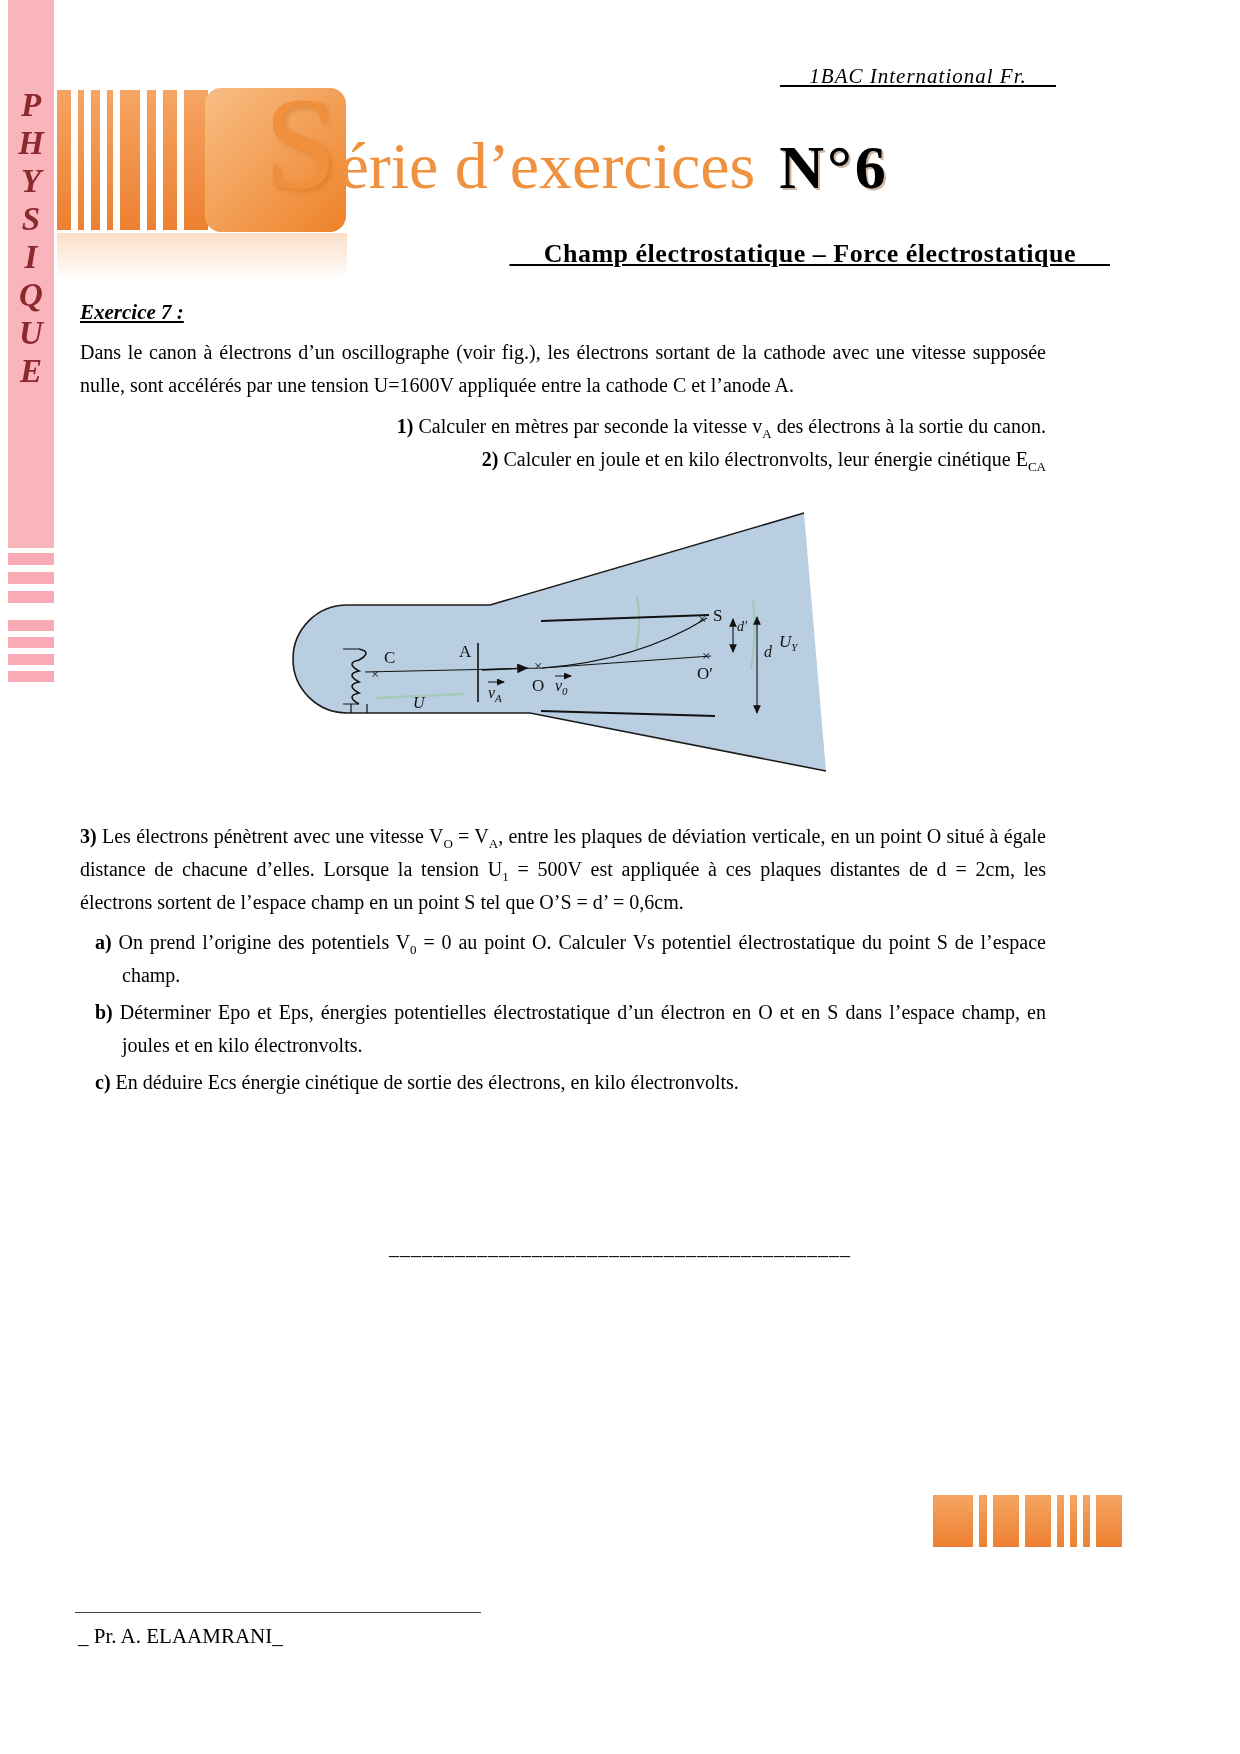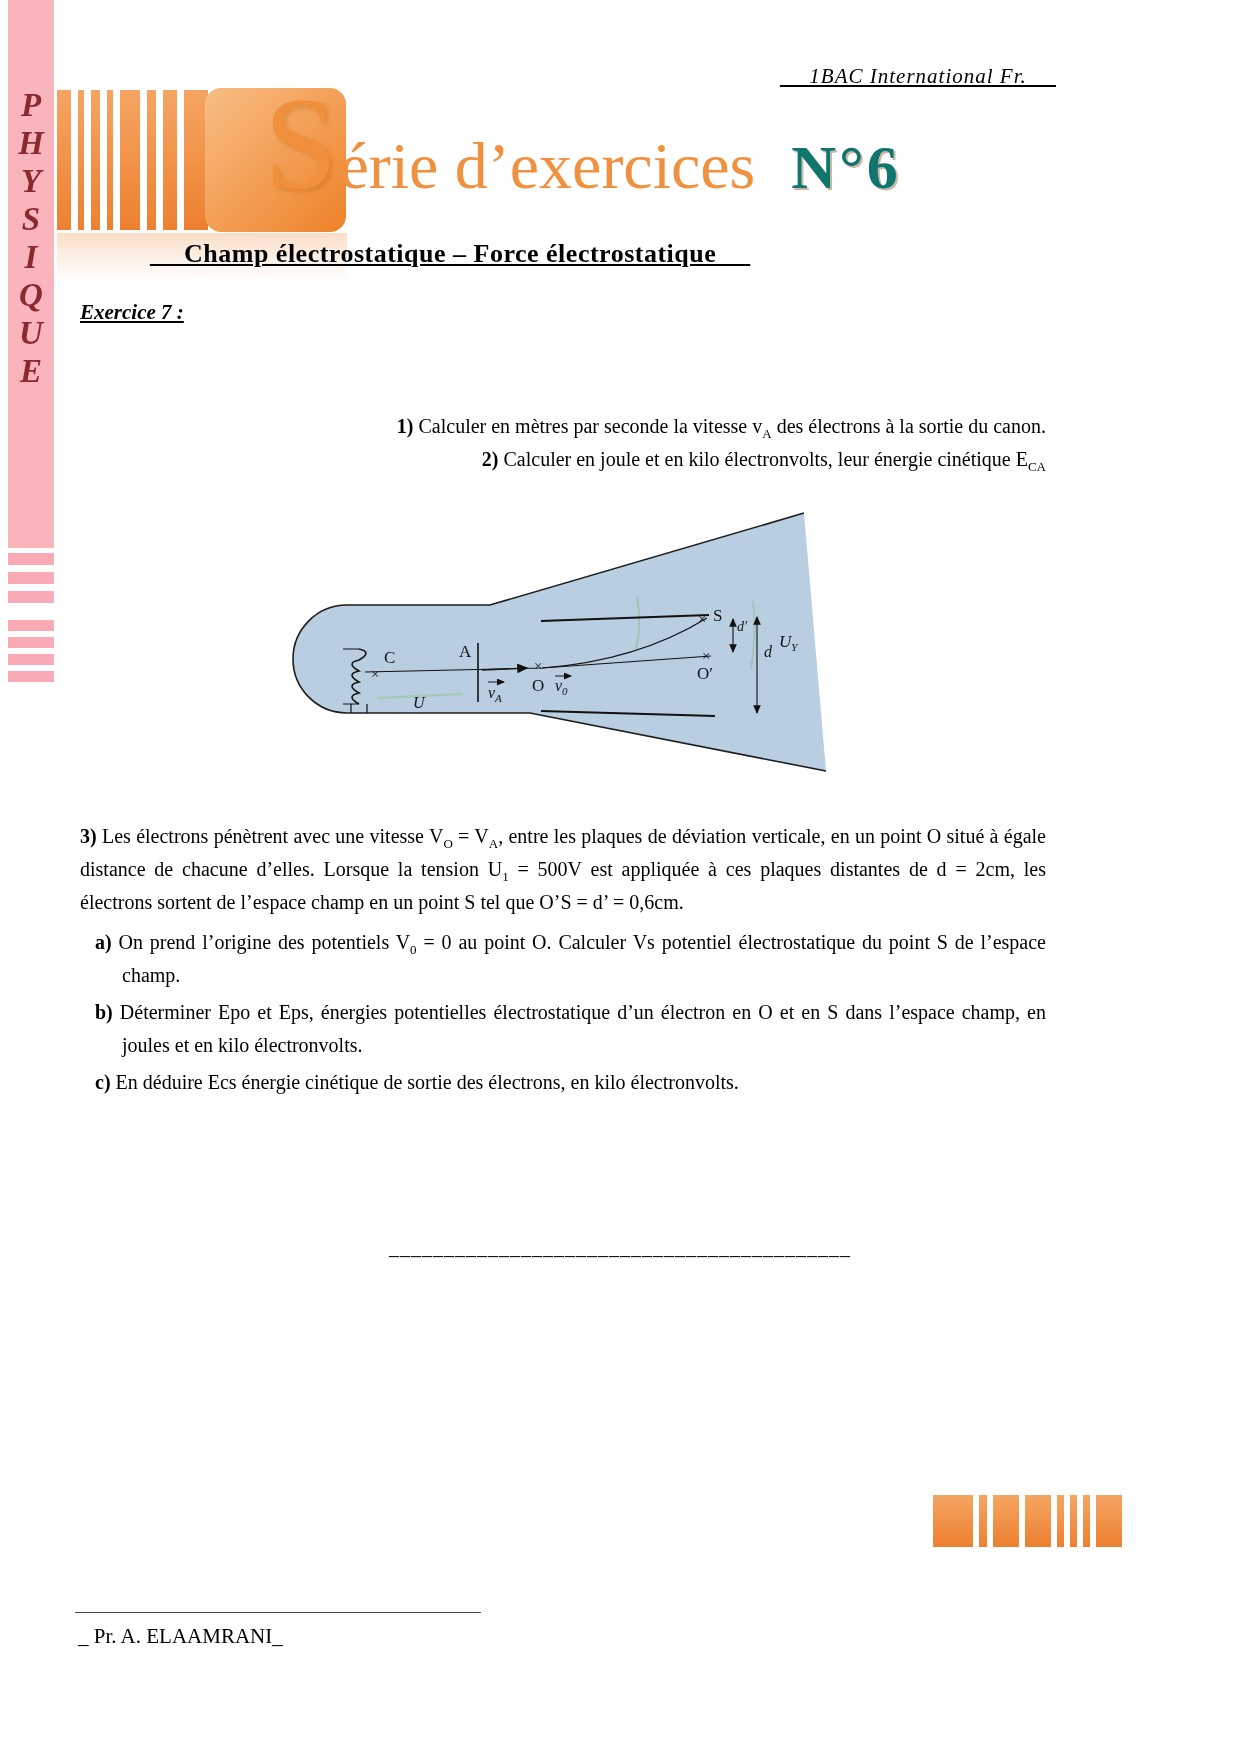--- a/index.html
+++ b/index.html
@@ -17,22 +17,22 @@
   .bars { position: absolute; left: 57px; top: 90px; height: 140px; display: flex; align-items: stretch; }
   .bar { background: linear-gradient(180deg, #f5a563, #ed8030); margin-right: 7px; }
   .logo-square { position: absolute; left: 205px; top: 88px; width: 141px; height: 144px; border-radius: 16px; background: linear-gradient(135deg, #f8bd85, #ee8228); }
   .logo-reflect { position: absolute; left: 57px; top: 233px; width: 290px; height: 48px; border-radius: 0 0 10px 10px; background: linear-gradient(180deg, rgba(240,139,62,0.28), rgba(240,139,62,0)); }
 
   .course-label { position: absolute; top: 64px; right: 184px; font-style: italic; font-size: 21px; text-decoration: underline; letter-spacing: 1px; }
 
   .title-row { position: absolute; left: 264px; top: 78px; display: flex; align-items: baseline; white-space: nowrap; }
   .t-initial { font-size: 132px; line-height: 1; color: #f08f3c; text-shadow: 3px 3px 4px rgba(190,100,20,0.35); }
   .t-rest { font-size: 66px; color: #f0913f; margin-left: 2px; }
-  .t-num { font-size: 62px; font-weight: bold; color: #0f766e; margin-left: 36px; letter-spacing: 3px; text-shadow: 2px 2px 0 rgba(110,50,0,0.35); }
-  .subtitle { position: absolute; top: 239px; left: 150px; width: 960px; text-align: left; font-size: 26px; font-weight: bold; text-decoration: underline; letter-spacing: 0.5px; }
+  .t-num { font-size: 62px; font-weight: bold; color: #000000; margin-left: 24px; letter-spacing: 3px; text-shadow: 2px 2px 0 rgba(110,50,0,0.35); }
+  .subtitle { position: absolute; top: 239px; left: 150px; width: 960px; text-align: right; font-size: 26px; font-weight: bold; text-decoration: underline; letter-spacing: 0.5px; }
 
   
   .para { position: absolute; left: 80px; width: 966px; font-size: 20px; line-height: 33px; text-align: justify; }
   .single { text-align: right; }
   .heading { font-weight: bold; font-style: italic; text-decoration: underline; font-size: 21px; text-align: left; }
   .item { left: 95px; width: 951px; padding-left: 27px; text-indent: -27px; }
   sub { font-size: 13px; line-height: 0; }
   b.marker { font-weight: bold; }
 
   .figure-wrap { position: absolute; left: 285px; top: 505px; width: 560px; height: 280px; }
@@ -88,20 +88,21 @@
 
   <div class="title-row">
     <span class="t-initial">S</span>
     <span class="t-rest">érie d’exercices</span>
     <span class="t-num">N°6</span>
   </div>
   <div class="subtitle">__ Champ électrostatique – Force électrostatique __</div>
 
   <p class="para heading" style="top:296px">Exercice 7 :</p>
 
+  <p class="para" style="top:336px">Dans le canon à électrons d’un oscillographe (voir fig.), les électrons sortant de la cathode avec une vitesse supposée nulle, sont accélérés par une tension U=1600V appliquée entre la cathode C et l’anode A.</p>
 
   <p class="para single" style="top:410px">
     <b class="marker">1)</b><span> Calculer en mètres par seconde la vitesse v</span><sub>A</sub><span> des électrons à la sortie du canon.</span>
   </p>
 
   <p class="para single" style="top:443px">
     <b class="marker">2)</b><span> Calculer en joule et en kilo électronvolts, leur énergie cinétique E</span><sub>CA</sub>
   </p>
 
   <div class="figure-wrap">

